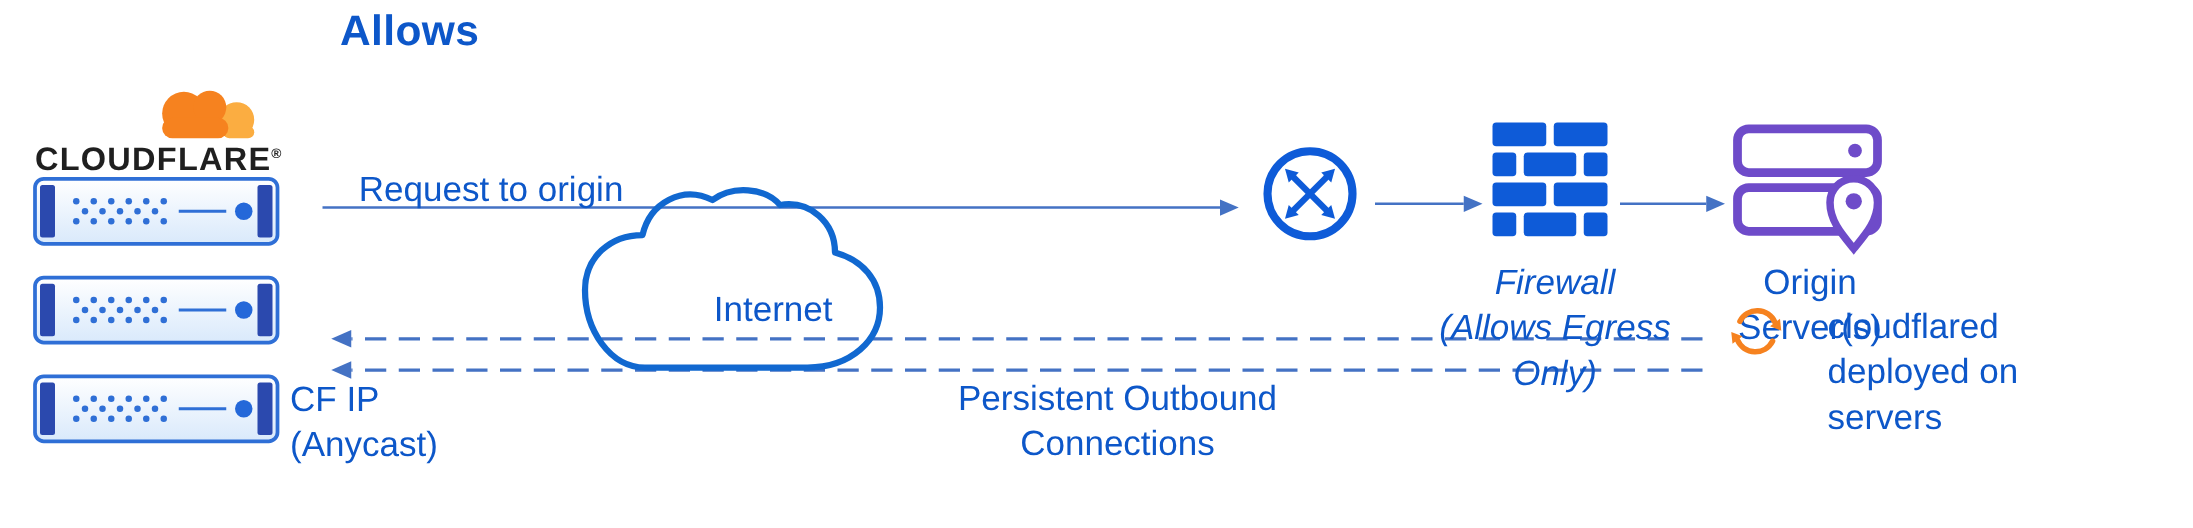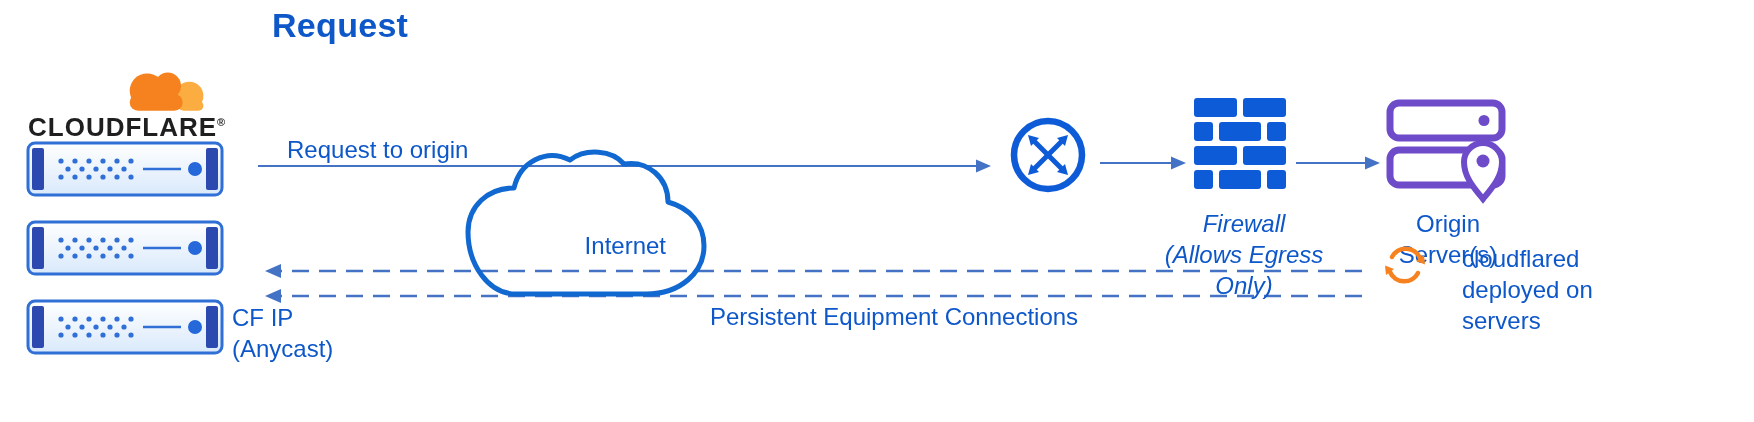--- a/index.html
+++ b/index.html
@@ -1,19 +1,19 @@
 <!DOCTYPE html>
 <html><head>
 <meta charset="utf-8">
 <style>
   html,body{margin:0;padding:0;background:#ffffff;}
   #diagram{position:relative;width:1754px;height:422px;background:#ffffff;overflow:hidden;
     font-family:"Liberation Sans","DejaVu Sans",sans-serif;}
   .abs{position:absolute;}
-  .label{color:#0d57c9;font-size:24px;line-height:1.3;white-space:pre-line;}
+  .label{color:#0d57c9;font-size:28px;line-height:1.3;white-space:pre-line;}
   .center{text-align:center;}
   #title{left:272px;top:6px;font-size:34px;font-weight:bold;color:#0d57c9;letter-spacing:.3px;}
   #wordmark{left:0;top:46px;font-size:26px;font-weight:bold;letter-spacing:1px;color:#1f1f1f;white-space:nowrap;}
   #wordmark sup{font-size:11px;}
   svg{display:block;overflow:visible;}
 </style>
 </head>
 <body>
 
 <div id="diagram">
@@ -46,21 +46,21 @@
             <circle cx="78" cy="37" r="2.6"></circle>
             <circle cx="92" cy="37" r="2.6"></circle>
             <circle cx="106" cy="37" r="2.6"></circle>
         </g>
         <line x1="118" y1="29" x2="156" y2="29" stroke="#2f6fd6" stroke-width="2.5"></line>
         <circle cx="170" cy="29" r="7" fill="#2468d9"></circle>
       </symbol>
     </defs>
   </svg>
 
-  <div class="abs" id="title">Request</div>
+  <div class="abs" id="title">Allows</div>
 
   <div class="abs" style="left:28px;top:66px;width:210px;height:80px;">
     <svg class="abs" style="left:84px;top:0;" width="100" height="48" viewBox="0 0 120 58">
       <circle cx="93" cy="36" r="17" fill="#fbad41"></circle>
       <rect x="80" y="42" width="30" height="12" rx="6" fill="#fbad41"></rect>
       <circle cx="42" cy="30" r="21" fill="#f6821f"></circle>
       <circle cx="67" cy="24" r="16" fill="#f6821f"></circle>
       <rect x="21" y="34" width="64" height="20" rx="10" fill="#f6821f"></rect>
     </svg>
     <div class="abs" id="wordmark"><span>CLOUDFLARE</span><sup>®</sup></div>
@@ -156,15 +156,15 @@
       <polygon points="3,23.5 12,27 4,33"></polygon>
     </g>
   </svg>
   <div class="abs label" style="left:1434px;top:243px;margin-left:28px;">cloudflared
 deployed on
 servers</div>
 
   <div class="abs label" style="left:287px;top:134px;">Request to origin</div>
   <div class="abs label" style="left:232px;top:302px;">CF IP
 (Anycast)</div>
-  <div class="abs label center" style="left:694px;top:301px;width:400px;">Persistent Equipment Connections</div>
+  <div class="abs label center" style="left:694px;top:301px;width:400px;">Persistent Outbound Connections</div>
 
 </div>
 
 </body></html>

